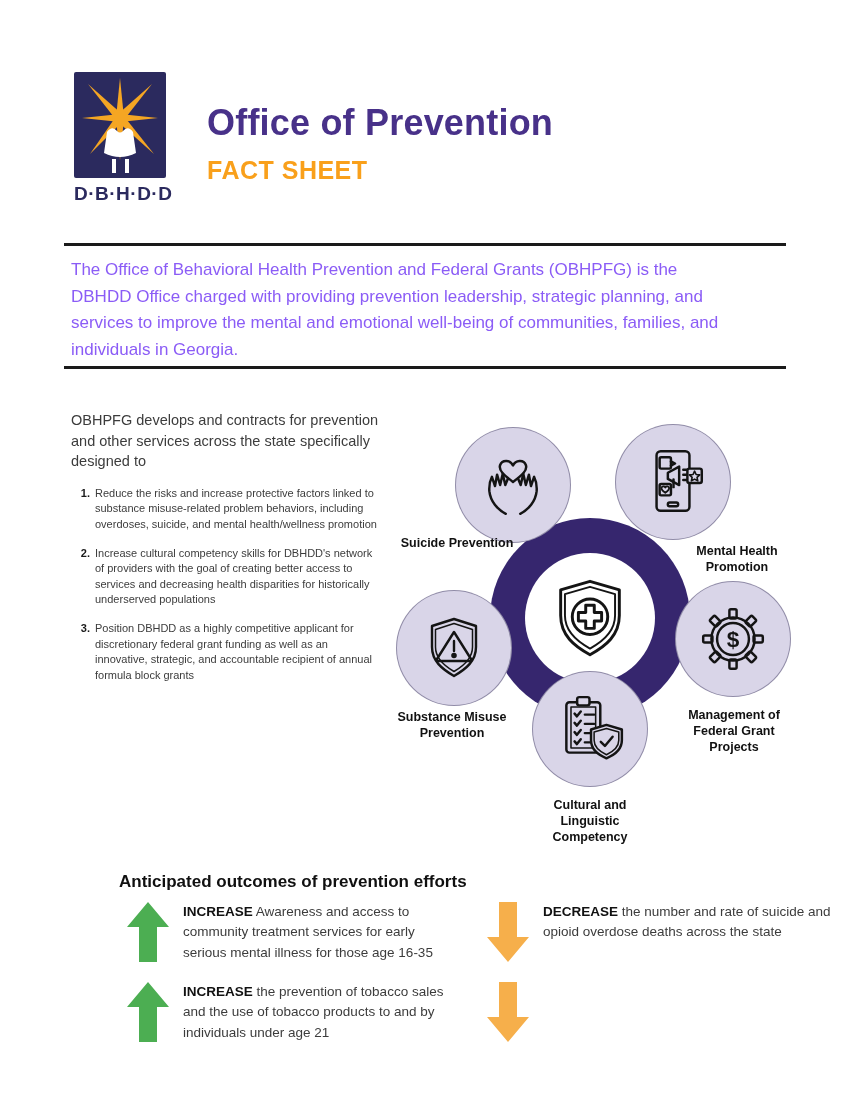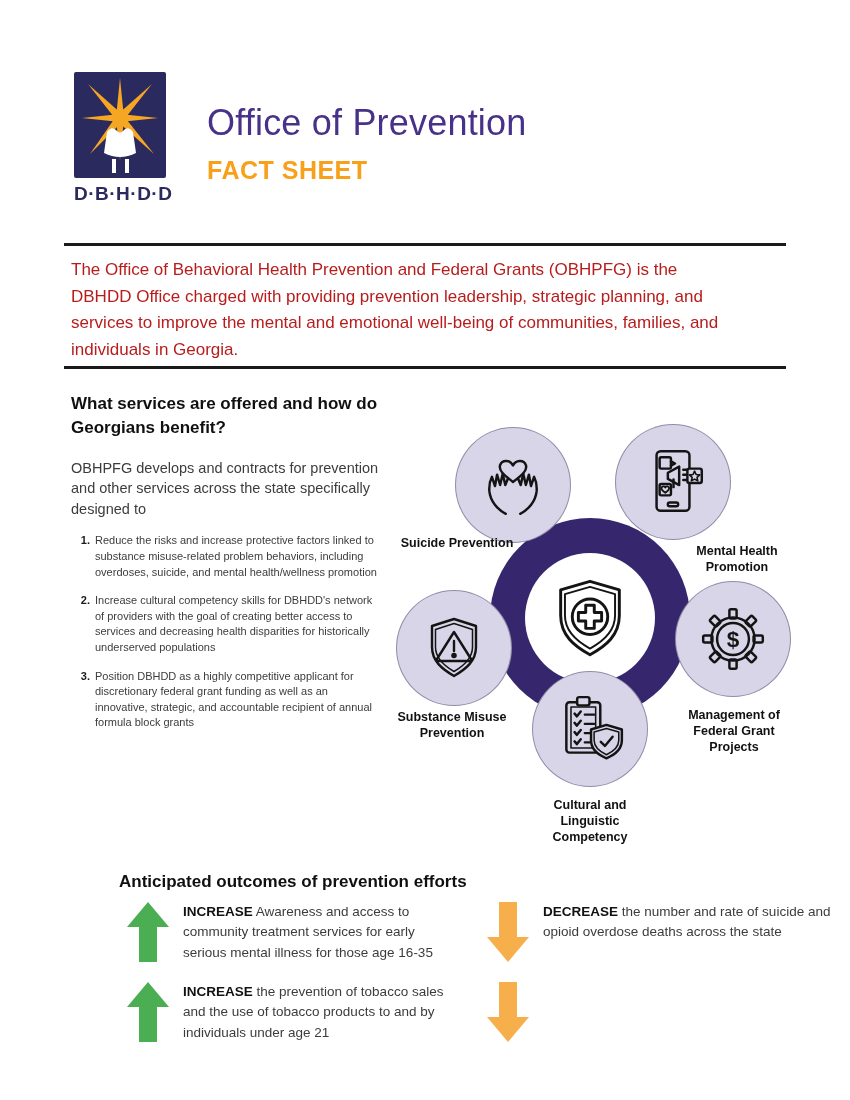--- a/index.html
+++ b/index.html
@@ -5,28 +5,28 @@
   * { margin:0; padding:0; box-sizing:border-box; }
   html,body { background:#ffffff; }
   body { font-family:"Liberation Sans", sans-serif; color:#222; }
   .page { position:relative; width:850px; height:1100px; background:#ffffff; overflow:hidden; margin:0 auto; }
 
   
   .logo-block { position:absolute; left:64px; top:72px; width:110px;padding-left:10px; }
   .logo-square { display:block; }
   .logo-acronym { margin-top:5px; color:#2B2A5E; font-weight:bold; font-size:19px; letter-spacing:0.5px; white-space:nowrap; }
   .titles { position:absolute; left:207px; top:102px; }
-  .page-title { font-size:36px; font-weight:normal; color:#483189; letter-spacing:0.2px; }
+  .page-title { font-size:36px; font-weight:bold; color:#483189; letter-spacing:0.2px; }
   .page-subtitle { margin-top:12px; font-size:25px; font-weight:bold; color:#F9A01B; letter-spacing:0.5px; }
 
   .rule { position:absolute; left:64px; width:722px; height:3px; background:#1a1a1a; }
   .rule-1 { top:243px; }
   .rule-2 { top:366px; }
 
-  .intro { position:absolute; left:71px; top:257px; width:660px; font-size:17px; line-height:1.57; color:#b91c1c; }
+  .intro { position:absolute; left:71px; top:257px; width:660px; font-size:17px; line-height:1.57; color:#8b5cf6; }
 
   
   .services { position:absolute; left:71px; top:392px; width:312px; }
   .section-heading { font-size:17px; font-weight:bold; line-height:1.4; color:#101010; }
   .services-intro { margin-top:18px; font-size:14.5px; line-height:1.42; color:#3c3c3c; }
   .services-list { margin-top:14px; padding-left:22px; font-size:11px; line-height:1.42; color:#3c3c3c; }
   .services-list li { margin-bottom:13px; padding-left:2px; }
   .services-list li::marker { font-weight:bold; color:#1a1a1a; }
 
   
@@ -86,21 +86,20 @@
     <div class="page-subtitle">FACT SHEET</div>
   </div>
 
   <div class="rule rule-1"></div>
 
   <p class="intro">The Office of Behavioral Health Prevention and Federal Grants (OBHPFG) is the DBHDD Office charged with providing prevention leadership, strategic planning, and services to improve the mental and emotional well-being of communities, families, and individuals in Georgia.</p>
 
   <div class="rule rule-2"></div>
 
   <div class="services">
-    <h2 class="section-heading">What services are offered and how do Georgians benefit?</h2>
     <p class="services-intro">OBHPFG develops and contracts for prevention and other services across the state specifically designed to</p>
     <ol class="services-list">
       <li>Reduce the risks and increase protective factors linked to substance misuse-related problem behaviors, including overdoses, suicide, and mental health/wellness promotion</li>
       <li>Increase cultural competency skills for DBHDD's network of providers with the goal of creating better access to services and decreasing health disparities for historically underserved populations</li>
       <li>Position DBHDD as a highly competitive applicant for discretionary federal grant funding as well as an innovative, strategic, and accountable recipient of annual formula block grants</li>
     </ol>
   </div>
 
   <div class="diagram">
     <div class="ring"></div>

